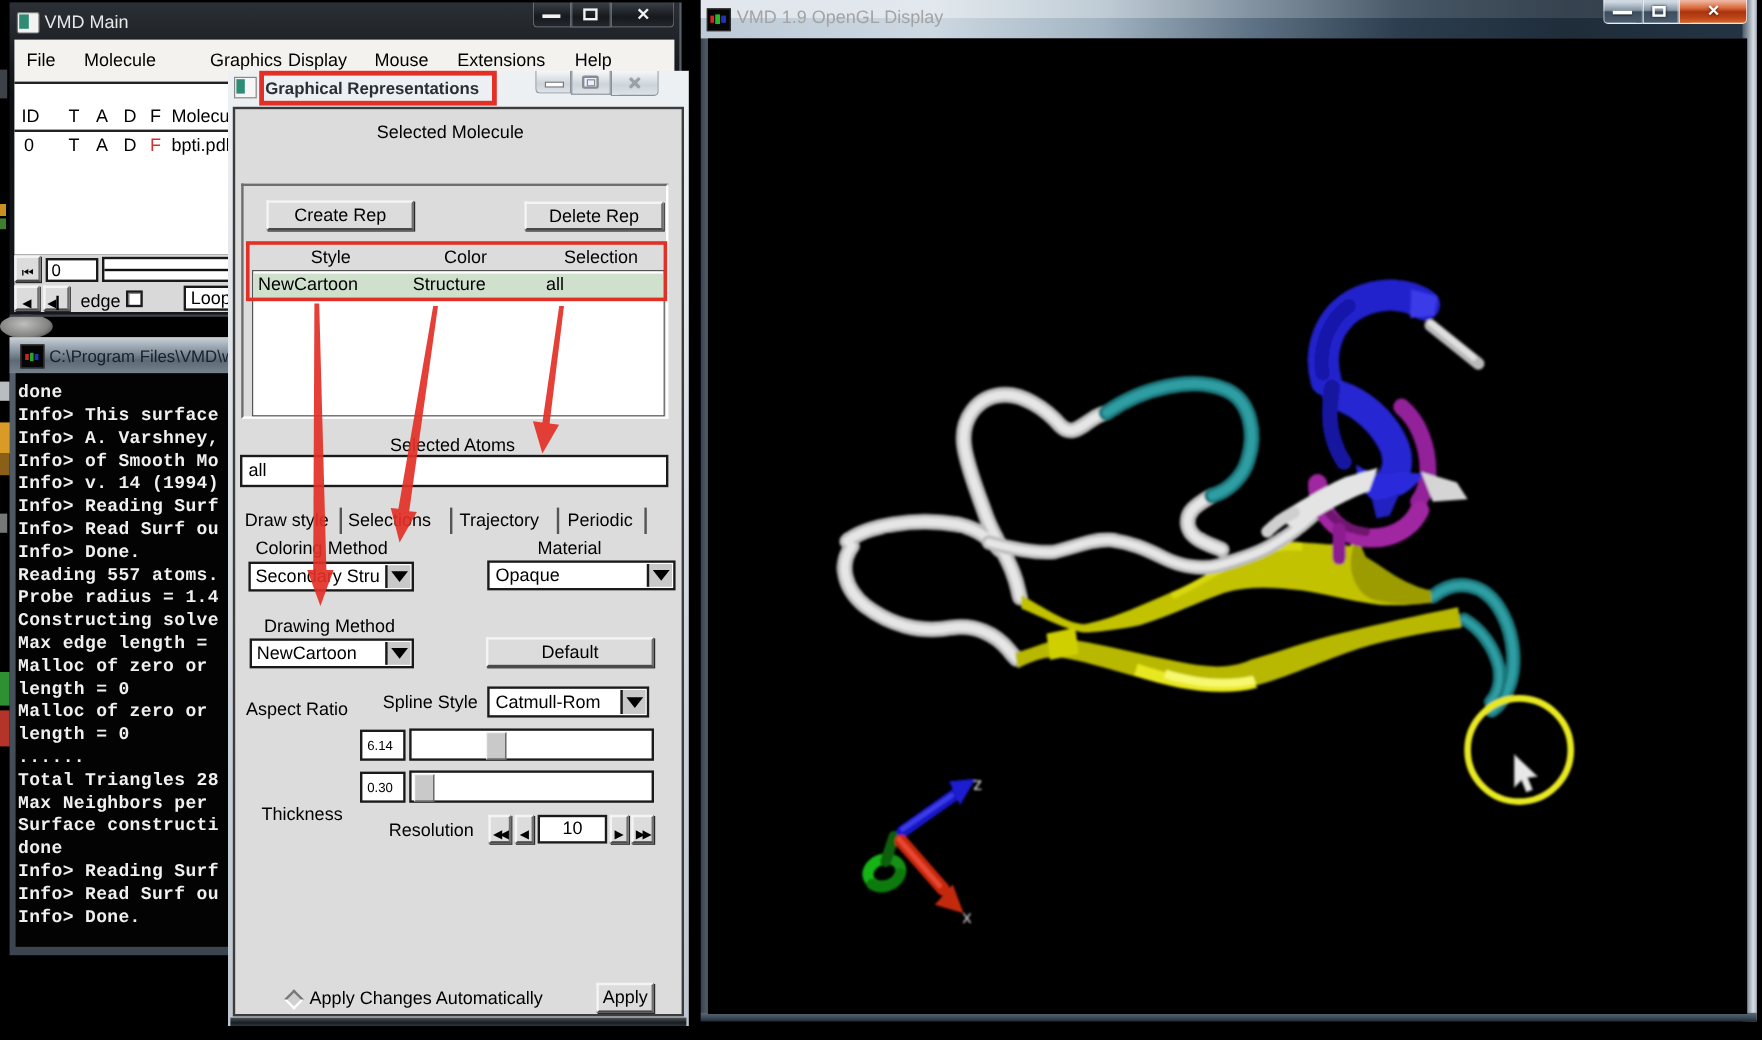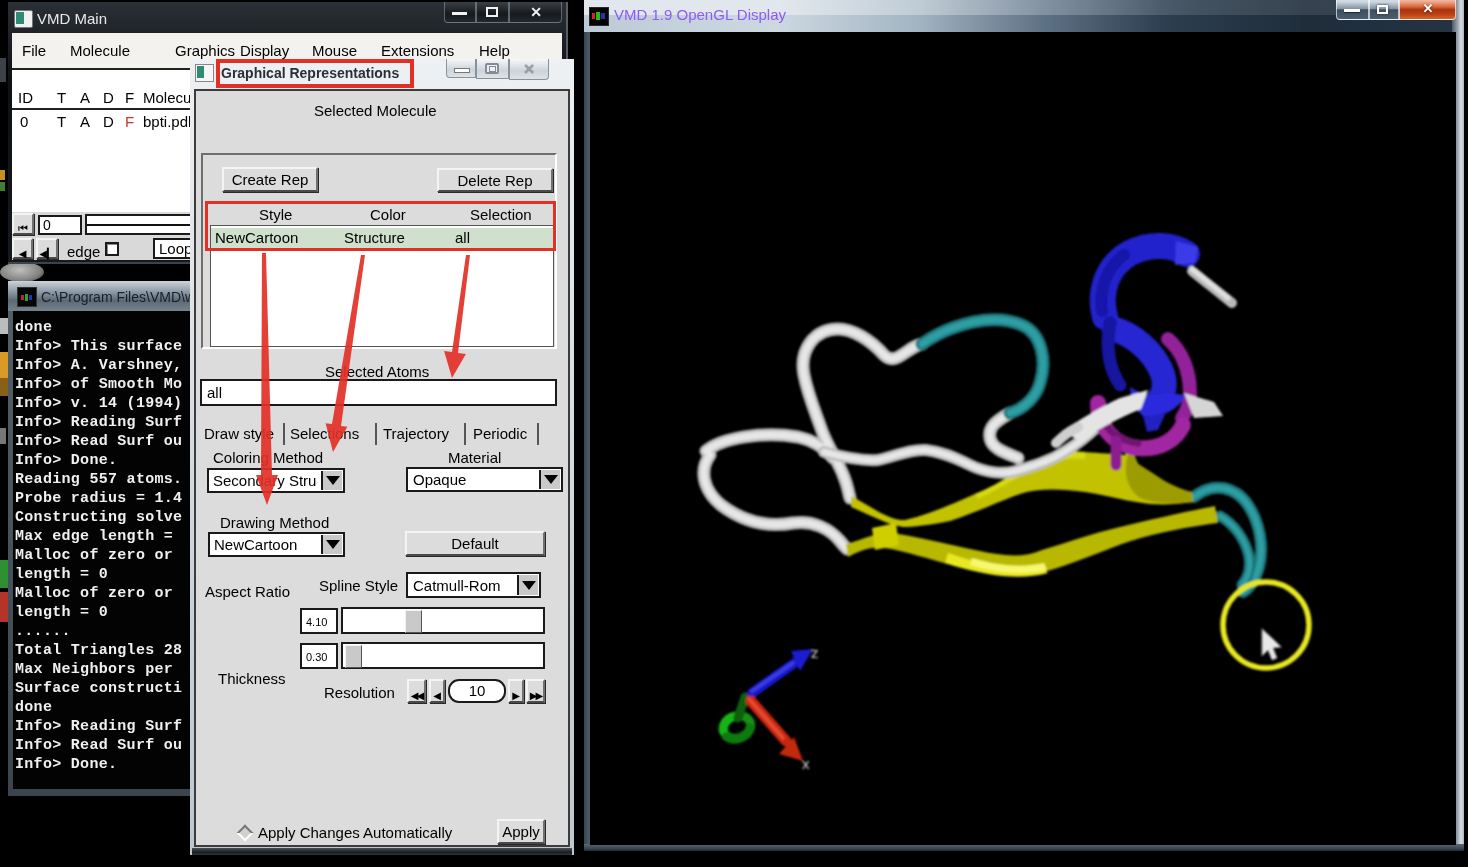--- a/index.html
+++ b/index.html
@@ -49,21 +49,21 @@
   <div class="abs" style="right:0;top:0;width:12px;height:100%;
     background:linear-gradient(90deg,#4d5a66,#8e9aa5 40%,#d7dde2 75%,#aab3bb);"></div>
   <div class="abs" style="left:0;bottom:0;width:100%;height:7px;
     background:linear-gradient(180deg,#5a6875,#3c4a58 60%,#202b36);"></div>
 
   <div class="abs" style="left:5px;top:7px;width:18px;height:17px;background:#050505;border:1px solid #2a2a2a;">
      <div class="abs" style="left:2px;top:5px;width:3px;height:6px;background:#d22;"></div>
      <div class="abs" style="left:6px;top:4px;width:4px;height:8px;background:#2b2;"></div>
      <div class="abs" style="left:11px;top:5px;width:4px;height:6px;background:#23b;"></div>
   </div>
-  <div class="abs" style="left:30px;top:6px;font-size:15px;color:#8b5cf6;">VMD 1.9 OpenGL Display</div>
+  <div class="abs" style="left:30px;top:6px;font-size:15px;color:#a3a3a3;">VMD 1.9 OpenGL Display</div>
 
   <div class="abs" style="left:752px;top:0;width:33px;height:20px;border:1px solid rgba(250,252,255,.65);
      border-top:none;border-radius:0 0 0 4px;box-sizing:border-box;
      background:linear-gradient(180deg,#cfd9e2 8%,#8494a2 45%,#3d4d5d 52%,#4c5e6e);"></div>
   <div class="abs" style="left:785px;top:0;width:30px;height:20px;border:1px solid rgba(250,252,255,.65);
      border-top:none;box-sizing:border-box;
      background:linear-gradient(180deg,#cfd9e2 8%,#8494a2 45%,#3d4d5d 52%,#4c5e6e);"></div>
   <div class="abs" style="left:815px;top:0;width:57px;height:20px;border:1px solid rgba(250,252,255,.7);
      border-top:none;border-radius:0 0 4px 0;box-sizing:border-box;
      background:linear-gradient(180deg,#efb49f 4%,#d96a3a 35%,#a8330f 52%,#bf4517 78%,#cf6227 96%);"></div>
@@ -274,21 +274,21 @@
   <div class="abs" style="left:331px;top:2px;width:16px;height:16px;color:#9aa1a8;font-weight:bold;font-size:14px;
       text-shadow:0 0 1px #667;text-align:center;">✕</div>
 
   <div class="abs" style="left:4px;top:30px;width:376px;height:758px;background:#dcdcdc;
        border:2px solid #3c3c3c;box-sizing:border-box;font-size:15px;color:#000;">
 
     <div class="lbl" style="left:118px;top:11px;">Selected Molecule</div>
 
     <div class="abs" style="left:5px;top:62px;width:356px;height:196px;border:2px solid #9a9a9a;
          border-top-color:#6e6e6e;border-left-color:#6e6e6e;border-bottom-color:#fff;border-right-color:#fff;box-sizing:border-box;">
-      <div class="tkbtn" style="left:19px;top:12px;width:96px;height:25px;padding-top:2px;">Create Rep</div>
+      <div class="tkbtn" style="left:19px;top:12px;width:123px;height:25px;padding-top:2px;">Create Rep</div>
       <div class="tkbtn" style="left:234px;top:13px;width:116px;height:24px;padding-top:2px;">Delete Rep</div>
       <div class="lbl" style="left:56px;top:51px;">Style</div>
       <div class="lbl" style="left:167px;top:51px;">Color</div>
       <div class="lbl" style="left:267px;top:51px;">Selection</div>
       <div class="abs" style="left:7px;top:70px;width:342px;height:120px;background:#fff;border:1px solid #555;">
         <div class="abs" style="left:0;top:2px;width:342px;height:21px;background:#cfe0cd;">
           <span class="abs" style="left:4px;top:1px;">NewCartoon</span>
           <span class="abs" style="left:133px;top:1px;">Structure</span>
           <span class="abs" style="left:244px;top:1px;">all</span>
         </div>
@@ -332,35 +332,35 @@
     </div>
     <div class="tkbtn" style="left:209px;top:440px;width:140px;height:25px;padding-top:2px;">Default</div>
     <div class="lbl" style="left:123px;top:486px;">Spline Style</div>
     <div class="combo" style="left:210px;top:481px;width:135px;height:26px;">
       <span style="position:absolute;left:5px;top:3px;">Catmull-Rom</span>
       <div class="cbarrow">
           <div class="tri"></div>
         </div>
     </div>
     <div class="lbl" style="left:9px;top:492px;">Aspect Ratio</div>
-    <div class="entry" style="left:104px;top:517px;width:38px;height:26px;font-size:11px;padding:6px 0 0 4px;">4.10</div>
+    <div class="entry" style="left:104px;top:517px;width:38px;height:26px;font-size:11px;padding:6px 0 0 4px;">6.14</div>
     <div class="entry" style="left:145px;top:516px;width:204px;height:27px;">
       <div class="abs" style="left:62px;top:1px;width:15px;height:21px;background:#c9c9c9;border:1px solid #555;
           border-top-color:#f2f2f2;border-left-color:#f2f2f2;"></div>
     </div>
     <div class="lbl" style="left:22px;top:579px;">Thickness</div>
     <div class="entry" style="left:104px;top:552px;width:38px;height:26px;font-size:11px;padding:6px 0 0 4px;">0.30</div>
     <div class="entry" style="left:145px;top:551px;width:204px;height:27px;">
       <div class="abs" style="left:2px;top:1px;width:15px;height:21px;background:#c9c9c9;border:1px solid #555;
           border-top-color:#f2f2f2;border-left-color:#f2f2f2;"></div>
     </div>
     <div class="lbl" style="left:128px;top:593px;">Resolution</div>
     <div class="tkbtn" style="left:211px;top:588px;width:19px;height:24px;"><span style="font-size:10px;position:relative;top:4px;letter-spacing:-2px;">◀◀</span></div>
     <div class="tkbtn" style="left:233px;top:588px;width:16px;height:24px;"><span style="font-size:10px;position:relative;top:4px;">◀</span></div>
-    <div class="entry" style="left:252px;top:588px;width:58px;height:24px;text-align:center;padding-top:1px;box-sizing:border-box;border-radius:11px;">10</div>
+    <div class="entry" style="left:252px;top:588px;width:58px;height:24px;text-align:center;padding-top:1px;box-sizing:border-box;">10</div>
     <div class="tkbtn" style="left:312px;top:588px;width:16px;height:24px;"><span style="font-size:10px;position:relative;top:4px;">▶</span></div>
     <div class="tkbtn" style="left:330px;top:588px;width:19px;height:24px;"><span style="font-size:10px;position:relative;top:4px;letter-spacing:-2px;">▶▶</span></div>
 
     <div class="abs" style="left:43px;top:736px;width:12px;height:12px;background:#d0d0d0;border:2px solid #777;
         border-bottom-color:#fff;border-right-color:#fff;transform:rotate(45deg);box-sizing:border-box;"></div>
     <div class="lbl" style="left:62px;top:733px;">Apply Changes Automatically</div>
     <div class="tkbtn" style="left:301px;top:728px;width:48px;height:25px;padding-top:2px;">Apply</div>
   </div>
   <div class="abs" style="left:2px;bottom:0px;width:380px;height:7px;background:linear-gradient(180deg,#4a525a,#181d22 60%,#2e363e);"></div>
 </div>

